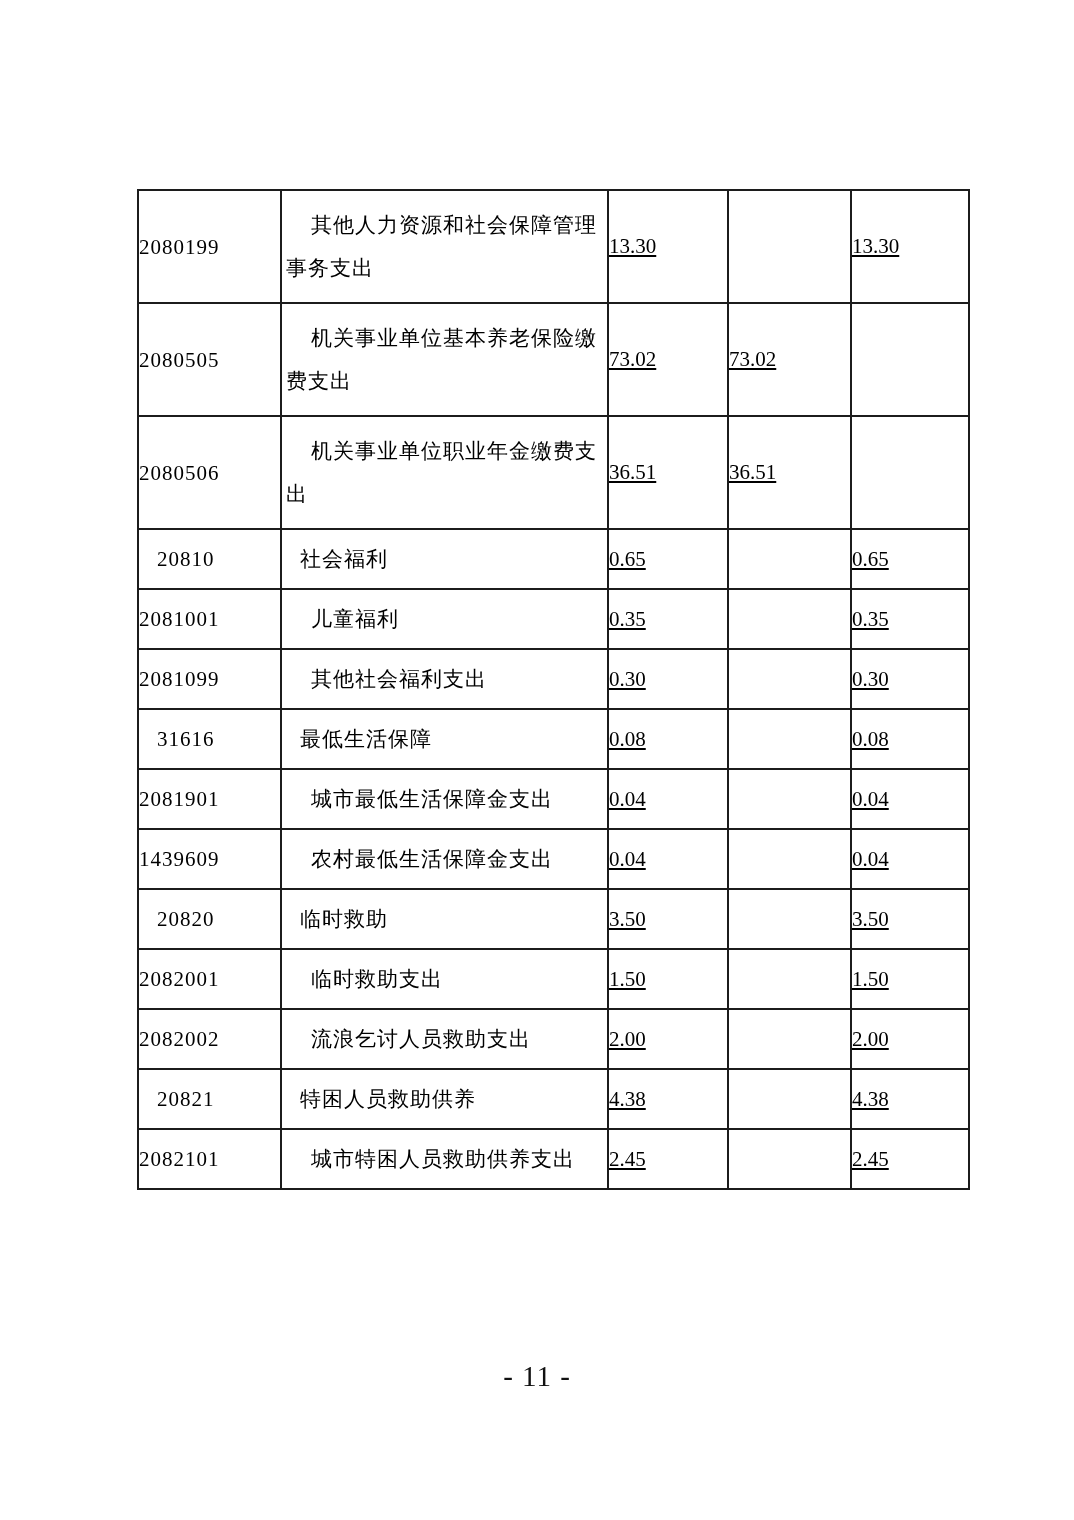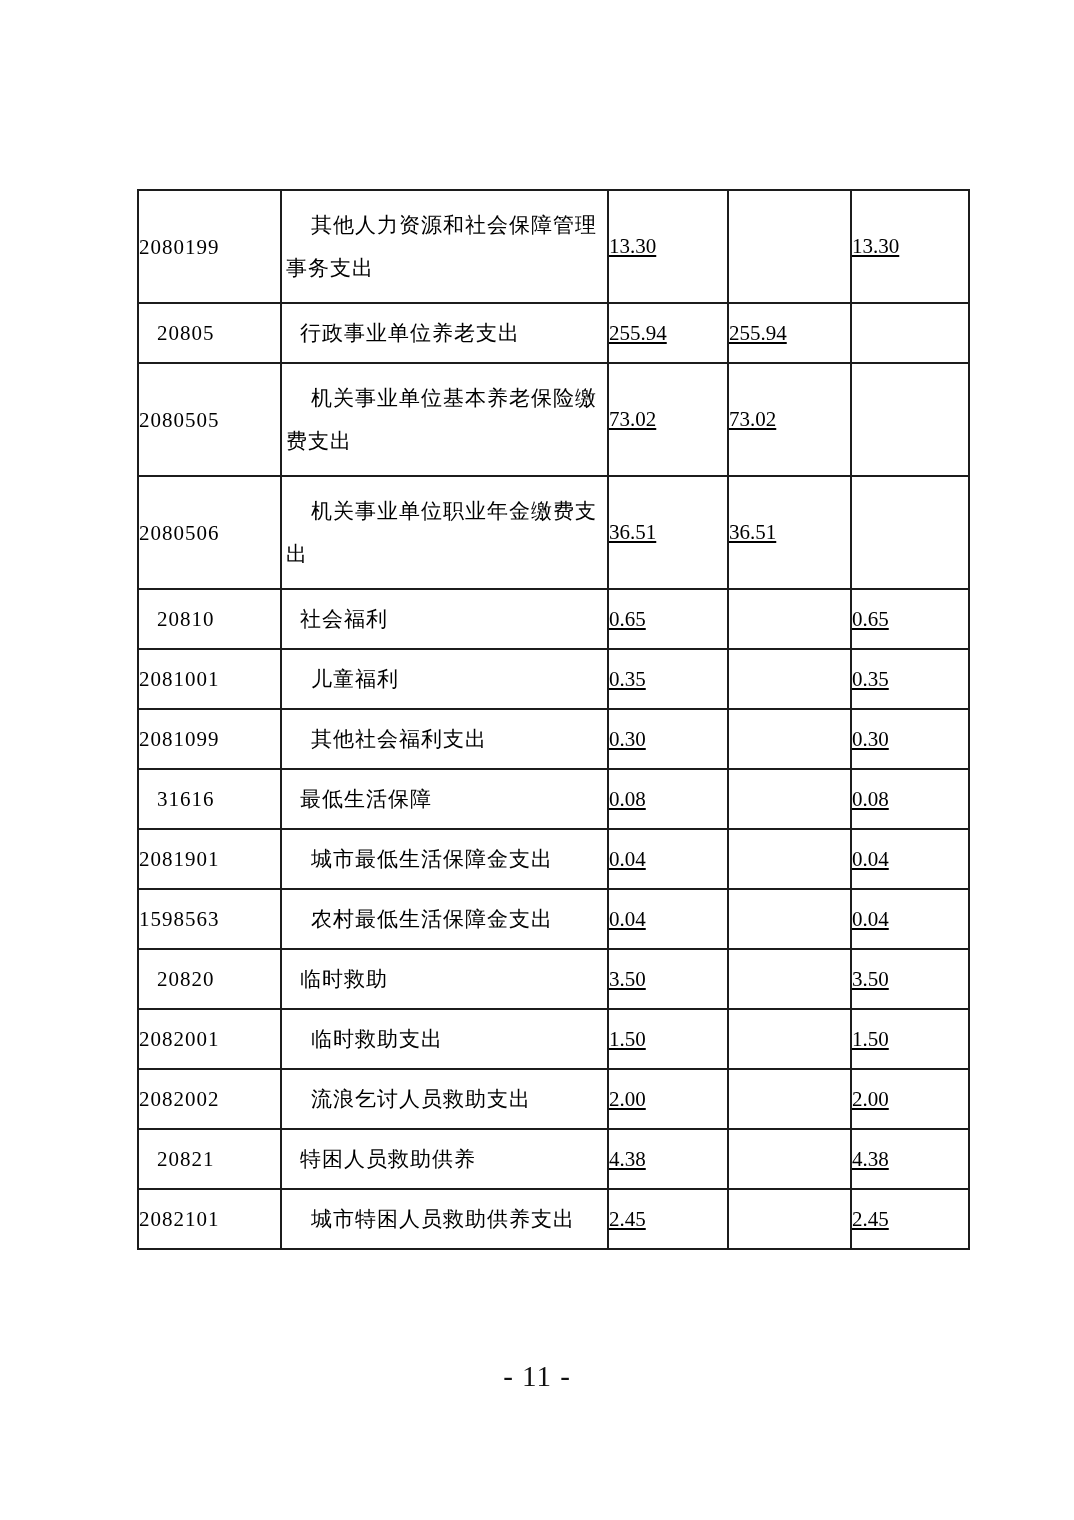--- a/index.html
+++ b/index.html
@@ -94,31 +94,20 @@
     <td>
       <span class="code-text">2080199</span>
     </td>
     <td>
       <span class="desc-text">其他人力资源和社会保障管理事务支出</span>
     </td>
     <td class="num">13.30</td>
     <td class="num"></td>
     <td class="num">13.30</td>
   </tr>
-        <tr class="lvl1 row-normal">
-    <td>
-      <span class="code-text">20805</span>
-    </td>
-    <td>
-      <span class="desc-text">行政事业单位养老支出</span>
-    </td>
-    <td class="num">255.94</td>
-    <td class="num">255.94</td>
-    <td class="num"></td>
-  </tr>
         <tr class="lvl2 row-tall">
     <td>
       <span class="code-text">2080505</span>
     </td>
     <td>
       <span class="desc-text">机关事业单位基本养老保险缴费支出</span>
     </td>
     <td class="num">73.02</td>
     <td class="num">73.02</td>
     <td class="num"></td>
@@ -184,21 +173,21 @@
     </td>
     <td>
       <span class="desc-text">城市最低生活保障金支出</span>
     </td>
     <td class="num">0.04</td>
     <td class="num"></td>
     <td class="num">0.04</td>
   </tr>
         <tr class="lvl2 row-normal">
     <td>
-      <span class="code-text">1598563</span>
+      <span class="code-text">1439609</span>
     </td>
     <td>
       <span class="desc-text">农村最低生活保障金支出</span>
     </td>
     <td class="num">0.04</td>
     <td class="num"></td>
     <td class="num">0.04</td>
   </tr>
         <tr class="lvl1 row-normal">
     <td>

